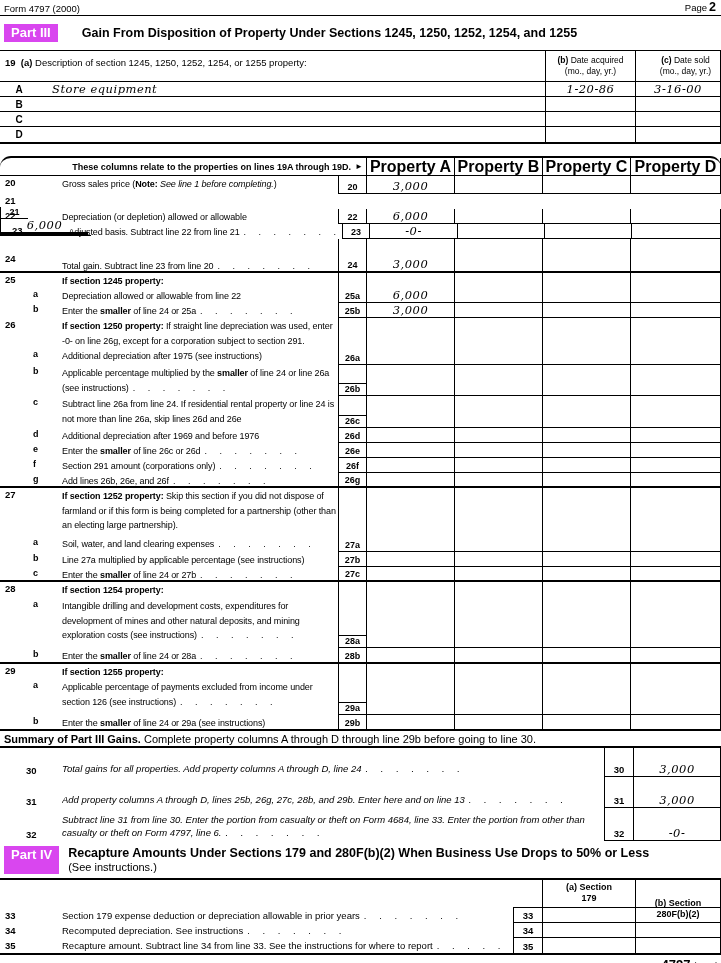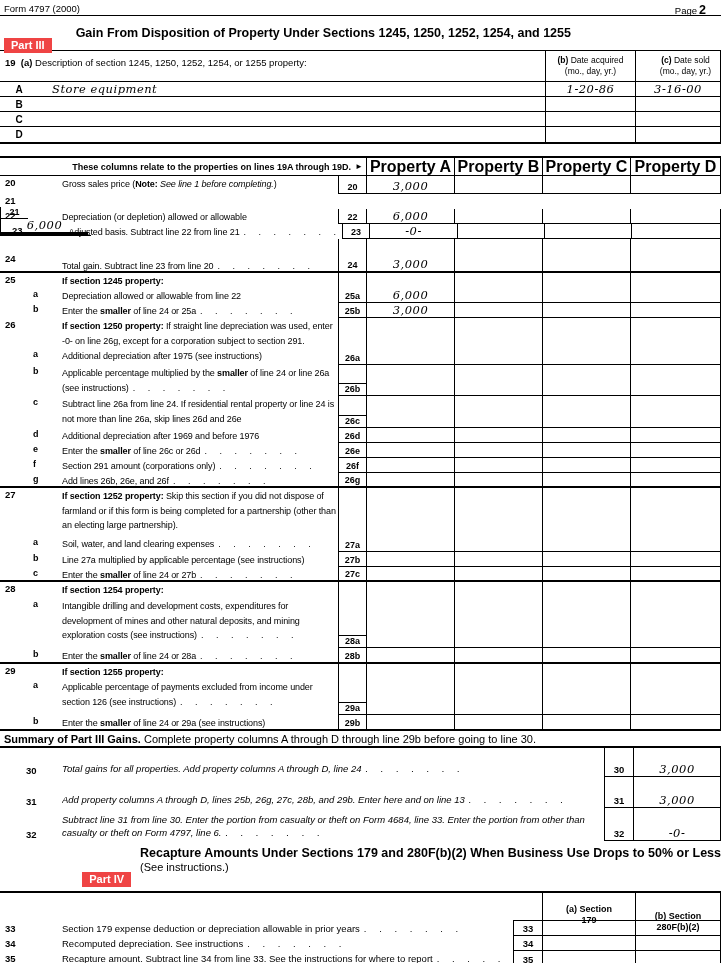--- a/index.html
+++ b/index.html
@@ -1,43 +1,43 @@
 <!DOCTYPE html>
 <html><head>
 <meta charset="utf-8">
 <style>
   html,body{margin:0;padding:0;background:#888;}
   *{box-sizing:border-box;}
   .page{position:relative;width:721px;height:963px;margin:0 auto;background:#fff;color:#000;
         font-family:"Liberation Sans",sans-serif;font-size:9.5px;overflow:hidden;}
   b{font-weight:bold;}
   
-  .pagehead{display:flex;justify-content:space-between;height:16px;
-            padding:3px 15px 1px 4px;border-bottom:1.5px solid #000;font-size:9.5px;}
+  .pagehead{display:flex;justify-content:space-between;align-items:flex-end;height:16px;
+            padding:3px 5px 1px 4px;border-bottom:1.5px solid #000;font-size:9.5px;}
   .pgnum{font-size:12.5px;font-weight:bold;margin-left:2px;}
   
   .partrow{display:flex;align-items:center;margin:7px 0 0 4px;height:19px;}
-  .badge{background:#ef4444;color:#fff;font-weight:bold;font-size:11px;padding:1px 7px 2px;display:inline-block;white-space:nowrap;margin-top:26px;}
+  .badge{background:#d946ef;color:#fff;font-weight:bold;font-size:13px;padding:1px 7px 2px;display:inline-block;white-space:nowrap;}
   .ptitle{font-weight:bold;font-size:12.5px;margin-left:24px;}
   
   .t19{border-top:1.5px solid #000;border-bottom:2px solid #000;margin-top:8px;}
   .t19h{display:flex;height:31px;border-bottom:1px solid #000;}
   .t19h-a{flex:1;padding:6px 4px 0 5px;font-size:9.5px;}
   .t19h-b,.t19h-c{text-align:center;font-size:8.5px;padding-top:4px;line-height:10.5px;border-left:1px solid #000;}
   .t19h-b{width:90px;}
   .t19h-c{width:86px;border-right:1px solid #000;padding-left:15px;}
   .t19row{display:flex;height:15px;}
   .t19row:not(:last-child){border-bottom:1px solid #000;}
   .t19-letter{width:38px;text-align:center;font-weight:bold;font-size:10px;padding-top:2px;}
   .t19-desc{flex:1;padding-left:14px;display:flex;align-items:flex-end;}
   .t19-b{width:90px;border-left:1px solid #000;display:flex;align-items:flex-end;justify-content:center;}
   .t19-c{width:86px;border-left:1px solid #000;border-right:1px solid #000;display:flex;align-items:flex-end;justify-content:center;}
   .hw{font-family:"DejaVu Serif",serif;font-style:italic;font-size:11.5px;letter-spacing:.5px;line-height:13px;}
   
-  .maintbl{margin-top:12px;border-top:2px solid #000;}
+  .maintbl{margin-top:12px;border-top:2px solid #000;border-radius:11px;}
   .mhead{display:flex;height:18px;border-bottom:1px solid #000;}
   .mhead-label{width:366px;display:flex;align-items:center;justify-content:flex-end;padding-right:3px;font-weight:bold;font-size:9px;}
   .arrow{font-size:8px;margin-left:4px;}
   .mhead-col{width:88px;border-left:1px solid #000;display:flex;align-items:center;justify-content:center;font-weight:bold;font-size:16px;}
   .mhead-col:last-child{width:91px;border-right:1px solid #000;}
   .mrow{display:flex;}
   .mrow.thick{border-bottom:2px solid #000;}
   .mgut{width:62px;padding:1px 0 0 5px;font-weight:bold;font-size:9.5px;}
   .mgut.sub{padding-left:33px;font-size:9px;}
   .mlab{width:276px;padding-top:1px;font-size:9px;line-height:14.5px;overflow:hidden;letter-spacing:-.1px;}
@@ -51,29 +51,29 @@
   .dots::after{content:". . . . . . .";}
   
   .sumbar{border-bottom:2px solid #000;height:17px;padding:2px 0 0 4px;font-size:11px;white-space:nowrap;overflow:hidden;}
   .srow{display:flex;}
   .sgut{width:62px;padding:0 0 1px 26px;font-weight:bold;font-size:9.5px;display:flex;align-items:flex-end;}
   .slab{width:542px;display:flex;align-items:flex-end;padding:0 4px 2px 0;overflow:hidden;}
   .slab-in{display:block;font-size:9.5px;line-height:13px;font-style:italic;}
   .snum{width:29px;border-left:1px solid #000;display:flex;align-items:flex-end;justify-content:center;font-weight:bold;font-size:9.5px;padding-bottom:1px;}
   .samt{width:88px;border-left:1px solid #000;border-right:1px solid #000;display:flex;align-items:flex-end;justify-content:center;}
   
-  .p4head{display:flex;margin:5px 0 0 4px;justify-content:flex-end;}
+  .p4head{display:flex;margin:5px 0 0 4px;}
   .p4titles{margin-left:9px;}
   .p4t1{font-weight:bold;font-size:12.5px;line-height:15px;}
   .p4t2{font-size:11px;line-height:13px;}
   .p4tbl{border-top:2px solid #000;border-bottom:2px solid #000;margin-top:4px;}
   .p4h{display:flex;height:28px;}
   .p4h-label{width:513px;}
   .p4h-gap{width:29px;border-bottom:1px solid #000;}
-  .p4h-a{width:93px;border-left:1px solid #000;border-bottom:1px solid #000;text-align:center;font-weight:bold;font-size:9px;padding-top:11px;line-height:11px;}
+  .p4h-a{width:93px;border-left:1px solid #000;border-bottom:1px solid #000;text-align:center;font-weight:bold;font-size:9px;padding-top:2px;line-height:11px;}
   .p4h-b{width:86px;border-left:1px solid #000;border-bottom:1px solid #000;border-right:1px solid #000;text-align:center;font-weight:bold;font-size:9px;padding-top:18px;line-height:11px;}
   .p4row{display:flex;height:15px;}
   .p4gut{width:62px;padding:2px 0 0 5px;font-weight:bold;font-size:9.5px;}
   .p4lab{width:451px;font-size:9.5px;padding-top:2px;overflow:hidden;white-space:nowrap;}
   .p4num{width:29px;border-left:1px solid #000;display:flex;align-items:flex-end;justify-content:center;font-weight:bold;font-size:9.5px;padding-bottom:1px;}
   .p4a{width:93px;border-left:1px solid #000;}
   .p4b{width:86px;border-left:1px solid #000;border-right:1px solid #000;}
   
   .pagefoot{display:flex;justify-content:flex-end;align-items:baseline;padding:2px 3px 0 0;}
   .foot-word{font-size:9px;}

